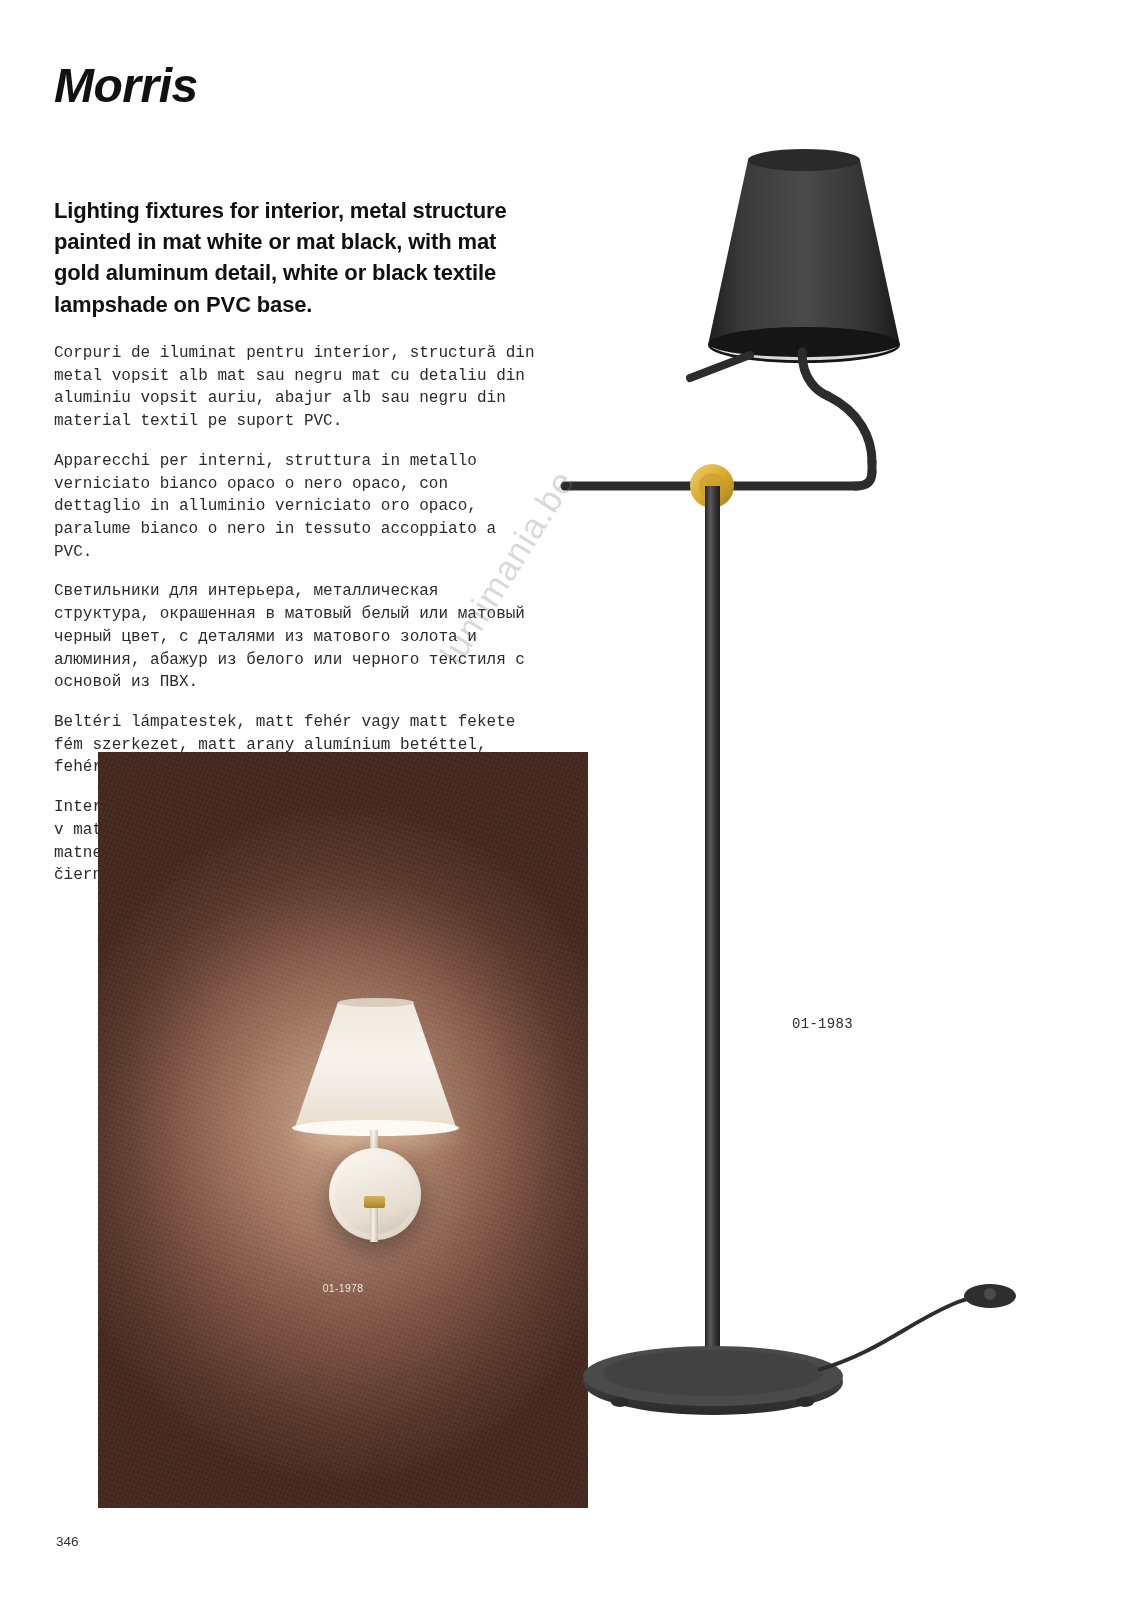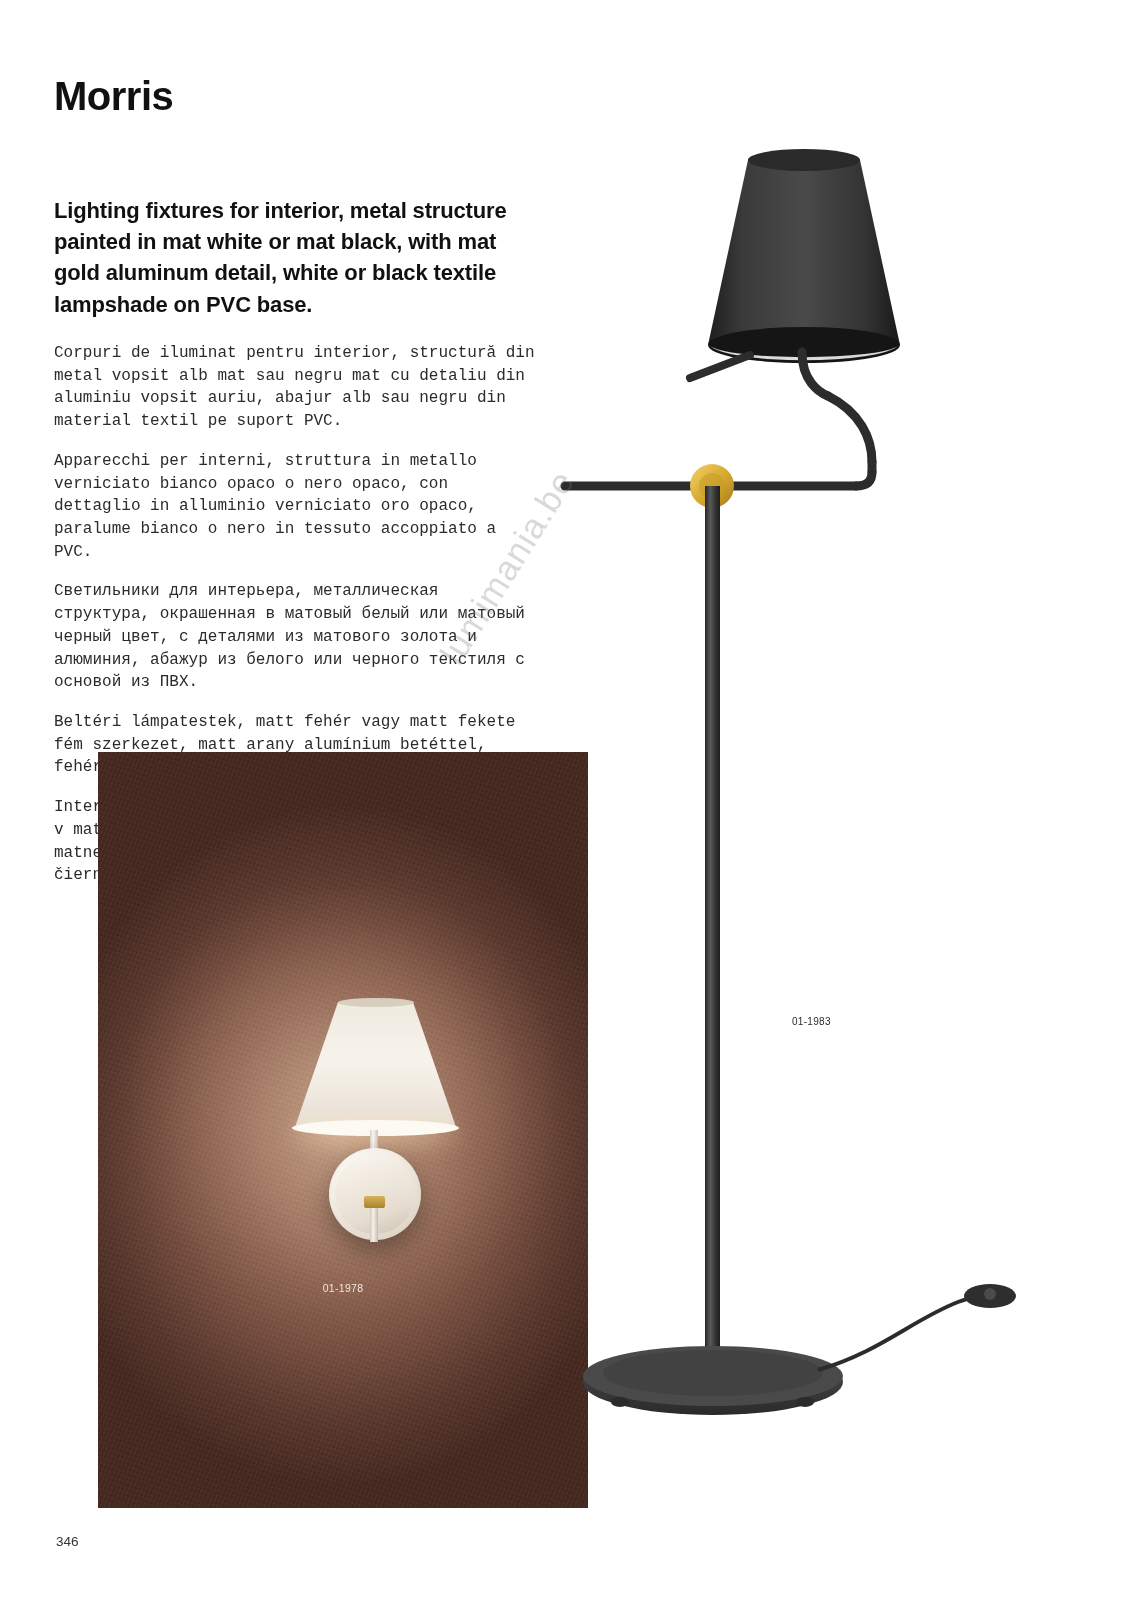--- a/index.html
+++ b/index.html
@@ -13,26 +13,27 @@
     position: relative;
     font-family: "Liberation Sans", sans-serif;
     color: #1a1a1a;
     overflow: hidden;
   }
 
   
   .page-title {
     position: absolute;
     left: 54px;
-    top: 76px;
-    font-size: 40px;
+    top: 62px;
+    font-size: 48px;
     font-weight: bold;
     letter-spacing: -0.5px;
     color: #111111;
     line-height: 1;
+    font-style: italic;
   }
 
   
   .text-col {
     position: absolute;
     left: 54px;
     top: 195px;
     width: 485px;
   }
   .lead {
@@ -170,23 +171,24 @@
     position: absolute;
     left: 560px;
     top: 120px;
     width: 540px;
     height: 1320px;
   }
   .code-floor {
     position: absolute;
     left: 792px;
     top: 1016px;
-    font-size: 10px;
+    font-size: 14px;
     color: #2b2b2b;
     letter-spacing: 0.3px;
+    font-family: Liberation Mono, monospace;
   }
 
   
   .watermark {
     position: absolute;
     left: 432px;
     top: 650px;
     font-size: 35px;
     color: rgba(120,120,120,0.28);
     transform: rotate(-58deg);

